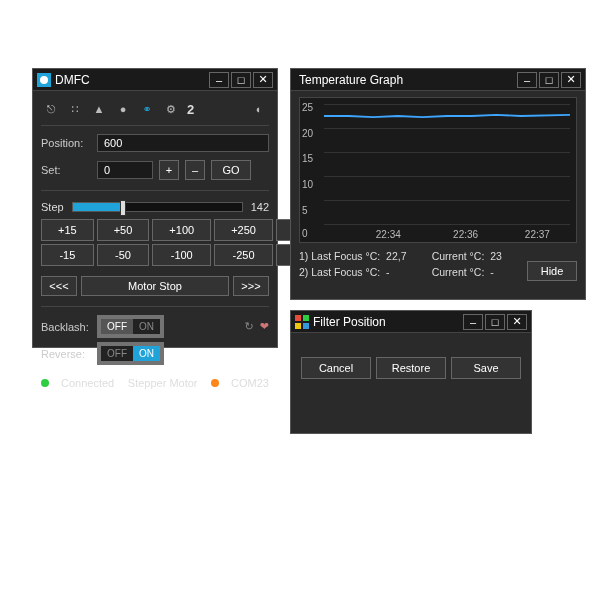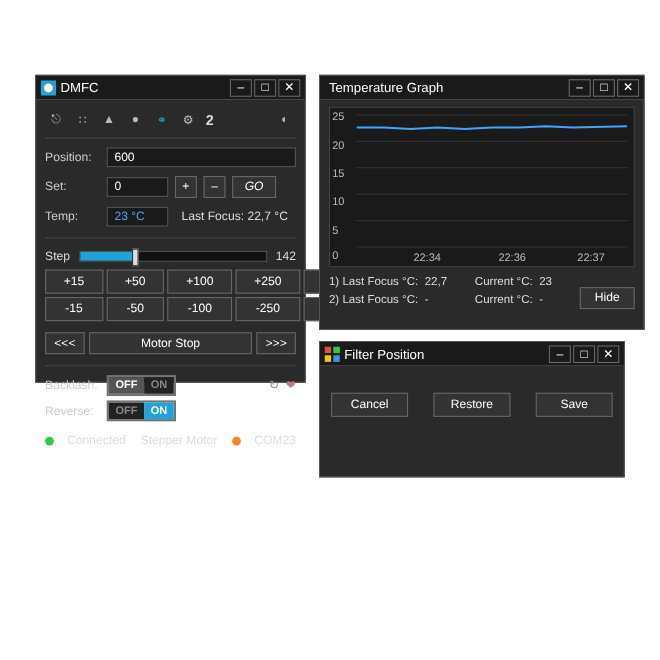--- a/index.html
+++ b/index.html
@@ -12,31 +12,31 @@
   .main .content { padding: 6px 8px 8px 8px; }
   .toolbar { display: flex; align-items: center; gap: 8px; padding: 4px 2px 8px 2px; border-bottom: 1px solid #444; }
   .toolbar .ticon { width: 16px; height: 16px; color: #bbb; display:flex; align-items:center; justify-content:center; }
   .toolbar .tnum { color: #ddd; font-size: 13px; font-weight: bold; }
   .row { display: flex; align-items: center; gap: 6px; margin-top: 8px; }
   .lbl { width: 50px; color: #ccc; }
   .valbox { background: #1a1a1a; border: 1px solid #555; padding: 2px 6px; color: #fff; min-width: 56px; }
   .valbox.blue { color: #3ea6ff; }
   .btn { background: #333; border: 1px solid #666; color: #fff; padding: 3px 0; text-align: center; cursor: pointer; font-size: 11px; }
   .smallbtn { width: 20px; height: 20px; display:flex; align-items:center; justify-content:center; }
-  .gobtn { width: 40px; height: 20px; font-style: italic; }
+  .gobtn { width: 40px; height: 20px; }
   .stepgrid { display: grid; grid-template-columns: repeat(5, 1fr); gap: 3px; margin-top: 6px; }
   .stepgrid .btn { padding: 4px 16px; }
   .motorrow { display: flex; gap: 4px; margin-top: 10px; }
   .motorrow .btn { flex: 0 0 36px; }
   .motorrow .btn.stop { flex: 1; }
   .slider-wrap { display:flex; align-items:center; gap:8px; margin-top:10px; }
   .slider { position: relative; flex: 1; height: 10px; background: #111; border:1px solid #555; }
   .slider .fill { position:absolute; left:0; top:0; bottom:0; width:30%; background:#1fa3d8; }
   .slider .thumb { position:absolute; top:-3px; left:30%; width:6px; height:16px; background:#ddd; border:1px solid #333; transform:translateX(-50%);}
-  .toggle { display:flex; border:2px solid #737373;font-weight:bold; }
+  .toggle { display:flex; border:4px solid #737373; }
   .toggle .opt { padding:2px 6px; font-size:10px; color:#888; background:#222; }
   .toggle .opt.active { background:#1fa3d8; color:#fff; }
   .toggle.off .opt.offo { background:#555; color:#fff;}
   .hr { border-top:1px solid #444; margin:10px 0 6px 0; }
   .status { display:flex; align-items:center; gap:12px; margin-top:12px; font-size:11px; }
   .dot { width:8px; height:8px; border-radius:50%; display:inline-block; }
   .dot.green { background:#2ecc40; }
   .dot.orange { background:#ff851b; }
   
   .tg .content { padding:6px 8px 8px 8px; }
@@ -90,25 +90,20 @@
     </div>
 
     <div class="row">
       <span class="lbl">Set:</span>
       <span class="valbox" style="width:56px">0</span>
       <span class="btn smallbtn">+</span>
       <span class="btn smallbtn">–</span>
       <span class="btn gobtn">GO</span>
     </div>
 
-    <div class="row">
-      <span class="lbl">Temp:</span>
-      <span class="valbox blue" style="width:46px">23 °C</span>
-      <span style="margin-left:6px">Last Focus: 22,7 °C</span>
-    </div>
 
     <div class="hr"></div>
 
     <div class="slider-wrap">
       <span>Step</span>
       <div class="slider">
         <div class="fill"></div>
           <div class="thumb"></div>
       </div>
       <span>142</span>
@@ -200,21 +195,21 @@
       </div>
       <div class="col">
         <div><span>Current  °C:</span>&nbsp;&nbsp;<span>23</span></div>
         <div><span>Current  °C:</span>&nbsp;&nbsp;<span>-</span></div>
       </div>
       <span class="btn hidebtn">Hide</span>
     </div>
   </div>
 </div>
 
-<div class="window fw" style="left:290px; top:310px; width:278px; height:124px;">
+<div class="window fw" style="left:290px; top:310px; width:242px; height:124px;">
   <div class="titlebar">
     <span class="app-icon">
       <svg width="14" height="14">
           <rect x="0" y="0" width="6" height="6" fill="#e74c3c"></rect>
           <rect x="8" y="0" width="6" height="6" fill="#2ecc40"></rect>
           <rect x="0" y="8" width="6" height="6" fill="#f1c40f"></rect>
           <rect x="8" y="8" width="6" height="6" fill="#3498db"></rect>
         </svg>
     </span>
     <span class="title">Filter Position</span>

